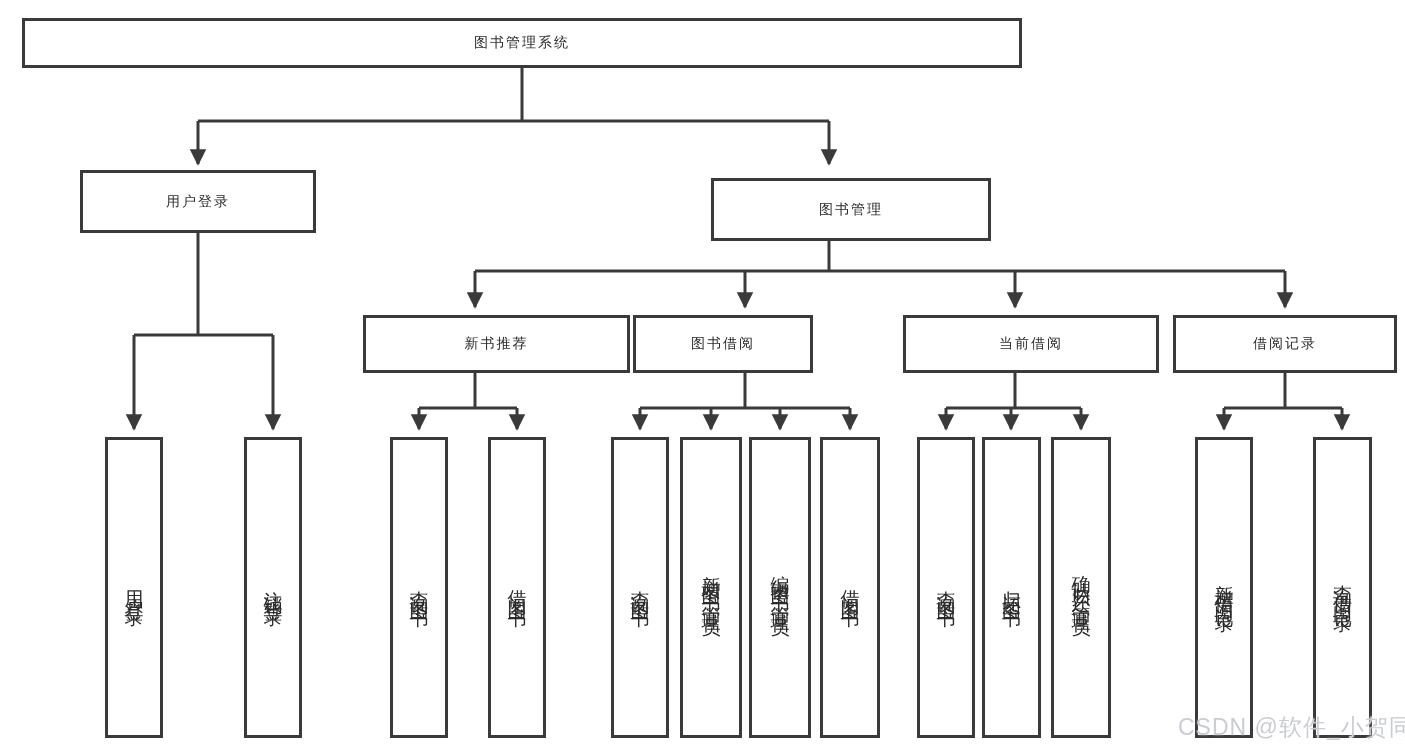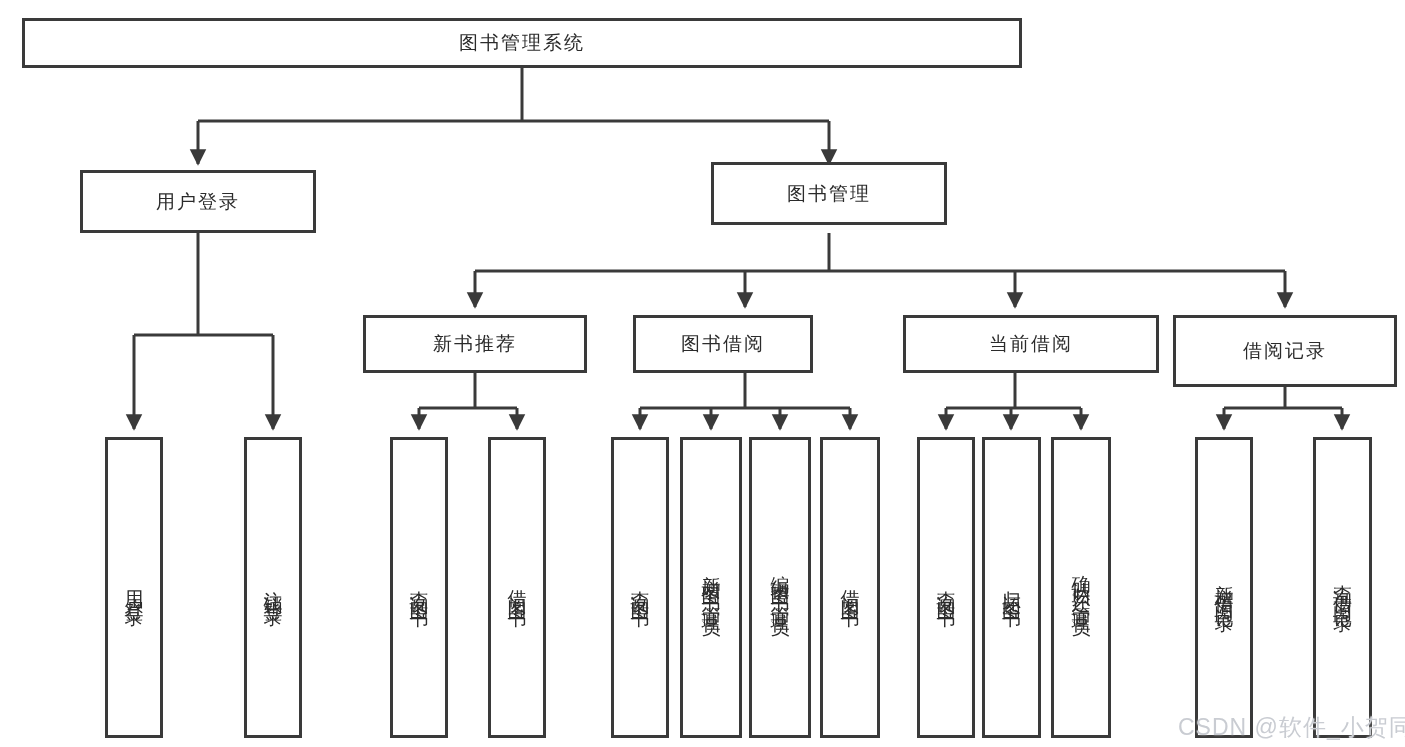--- a/index.html
+++ b/index.html
@@ -10,21 +10,21 @@
     position:relative; width:1405px; height:747px; background:var(--box-bg);
     font-family:"Liberation Sans","DejaVu Sans",sans-serif; overflow:hidden;
   }
   #edges{position:absolute;left:0;top:0;width:1405px;height:747px;}
   .edge{stroke:var(--line);stroke-width:3;fill:none;}
   .arrowhead{fill:var(--line);}
   .node{
     position:absolute; box-sizing:border-box;
     border:3px solid var(--box-border); background:var(--box-bg);
     display:flex; align-items:center; justify-content:center;
-    color:var(--text); font-size:19px; letter-spacing:2px; z-index:2;
+    color:var(--text); font-size:14px; letter-spacing:2px; z-index:2;
   }
   .node.vert{
     writing-mode:vertical-rl; letter-spacing:0.32em; font-size:19px; padding:4px 0;
   }
   #watermark{
     position:absolute; left:1178px; top:712px; z-index:5;
     font-size:23px; letter-spacing:1px; color:var(--watermark);
     text-shadow:0 0 2px rgba(255,255,255,0.8); white-space:nowrap;
   }
 </style>
@@ -77,26 +77,26 @@
 
     <path class="edge" d="M1285,373 V408"></path>
     <path class="edge" d="M1224,408 H1342"></path>
     <path class="edge" d="M1224,408 V429" marker-end="url(#arrow)"></path>
     <path class="edge" d="M1342,408 V429" marker-end="url(#arrow)"></path>
   </svg>
 
   <div class="node" style="left:22px;top:18px;width:1000px;height:50px">图书管理系统</div>
 
   <div class="node" style="left:80px;top:170px;width:236px;height:63px">用户登录</div>
-  <div class="node" style="left:711px;top:162px;width:236px;height:63px">图书管理</div>
+  <div class="node" style="left:711px;top:178px;width:280px;height:63px">图书管理</div>
 
-  <div class="node" style="left:363px;top:315px;width:224px;height:58px">新书推荐</div>
+  <div class="node" style="left:363px;top:315px;width:267px;height:58px">新书推荐</div>
   <div class="node" style="left:633px;top:315px;width:180px;height:58px">图书借阅</div>
   <div class="node" style="left:903px;top:315px;width:256px;height:58px">当前借阅</div>
-  <div class="node" style="left:1173px;top:315px;width:224px;height:72px">借阅记录</div>
+  <div class="node" style="left:1173px;top:315px;width:224px;height:58px">借阅记录</div>
 
   <div class="node vert" style="left:105px;top:437px;width:58px;height:301px">用户登录</div>
   <div class="node vert" style="left:244px;top:437px;width:58px;height:301px">注销登录</div>
 
   <div class="node vert" style="left:390px;top:437px;width:58px;height:301px">查询图书</div>
   <div class="node vert" style="left:488px;top:437px;width:58px;height:301px">借阅图书</div>
 
   <div class="node vert" style="left:611px;top:437px;width:58px;height:301px">查询图书</div>
   <div class="node vert" style="left:680px;top:437px;width:62px;height:301px">新增图书（管理员）</div>
   <div class="node vert" style="left:749px;top:437px;width:62px;height:301px">编辑图书（管理员）</div>

